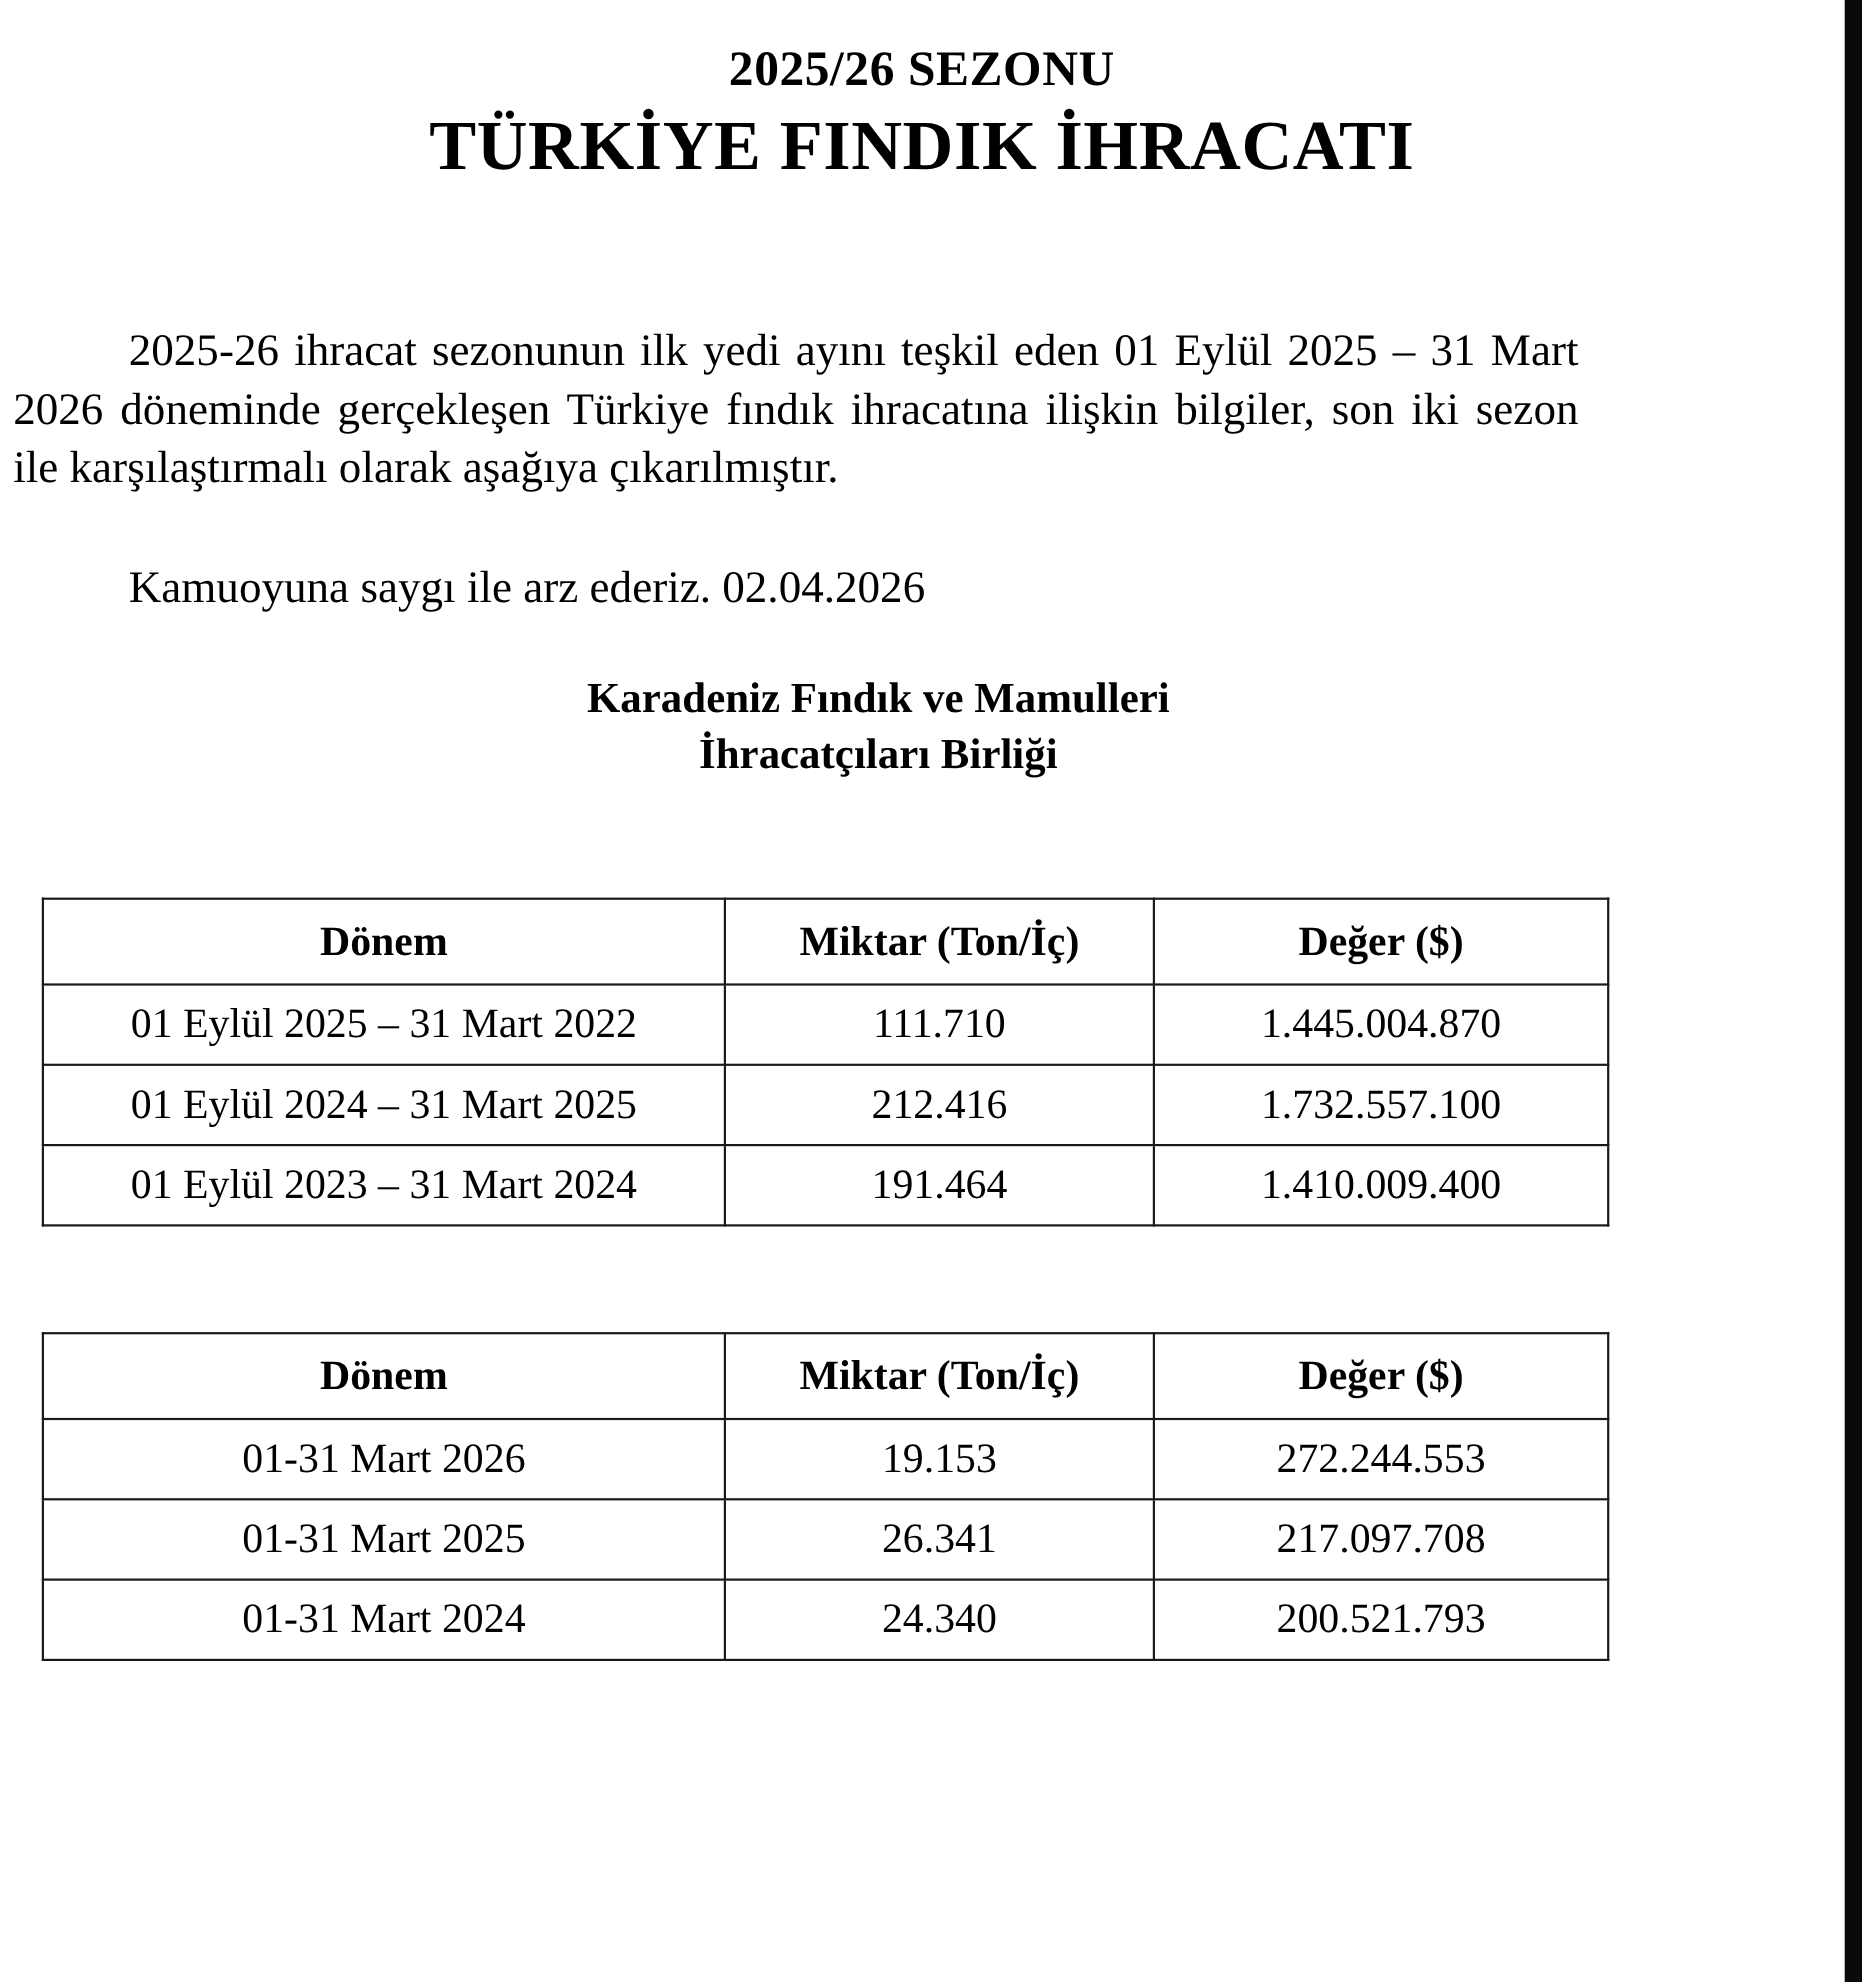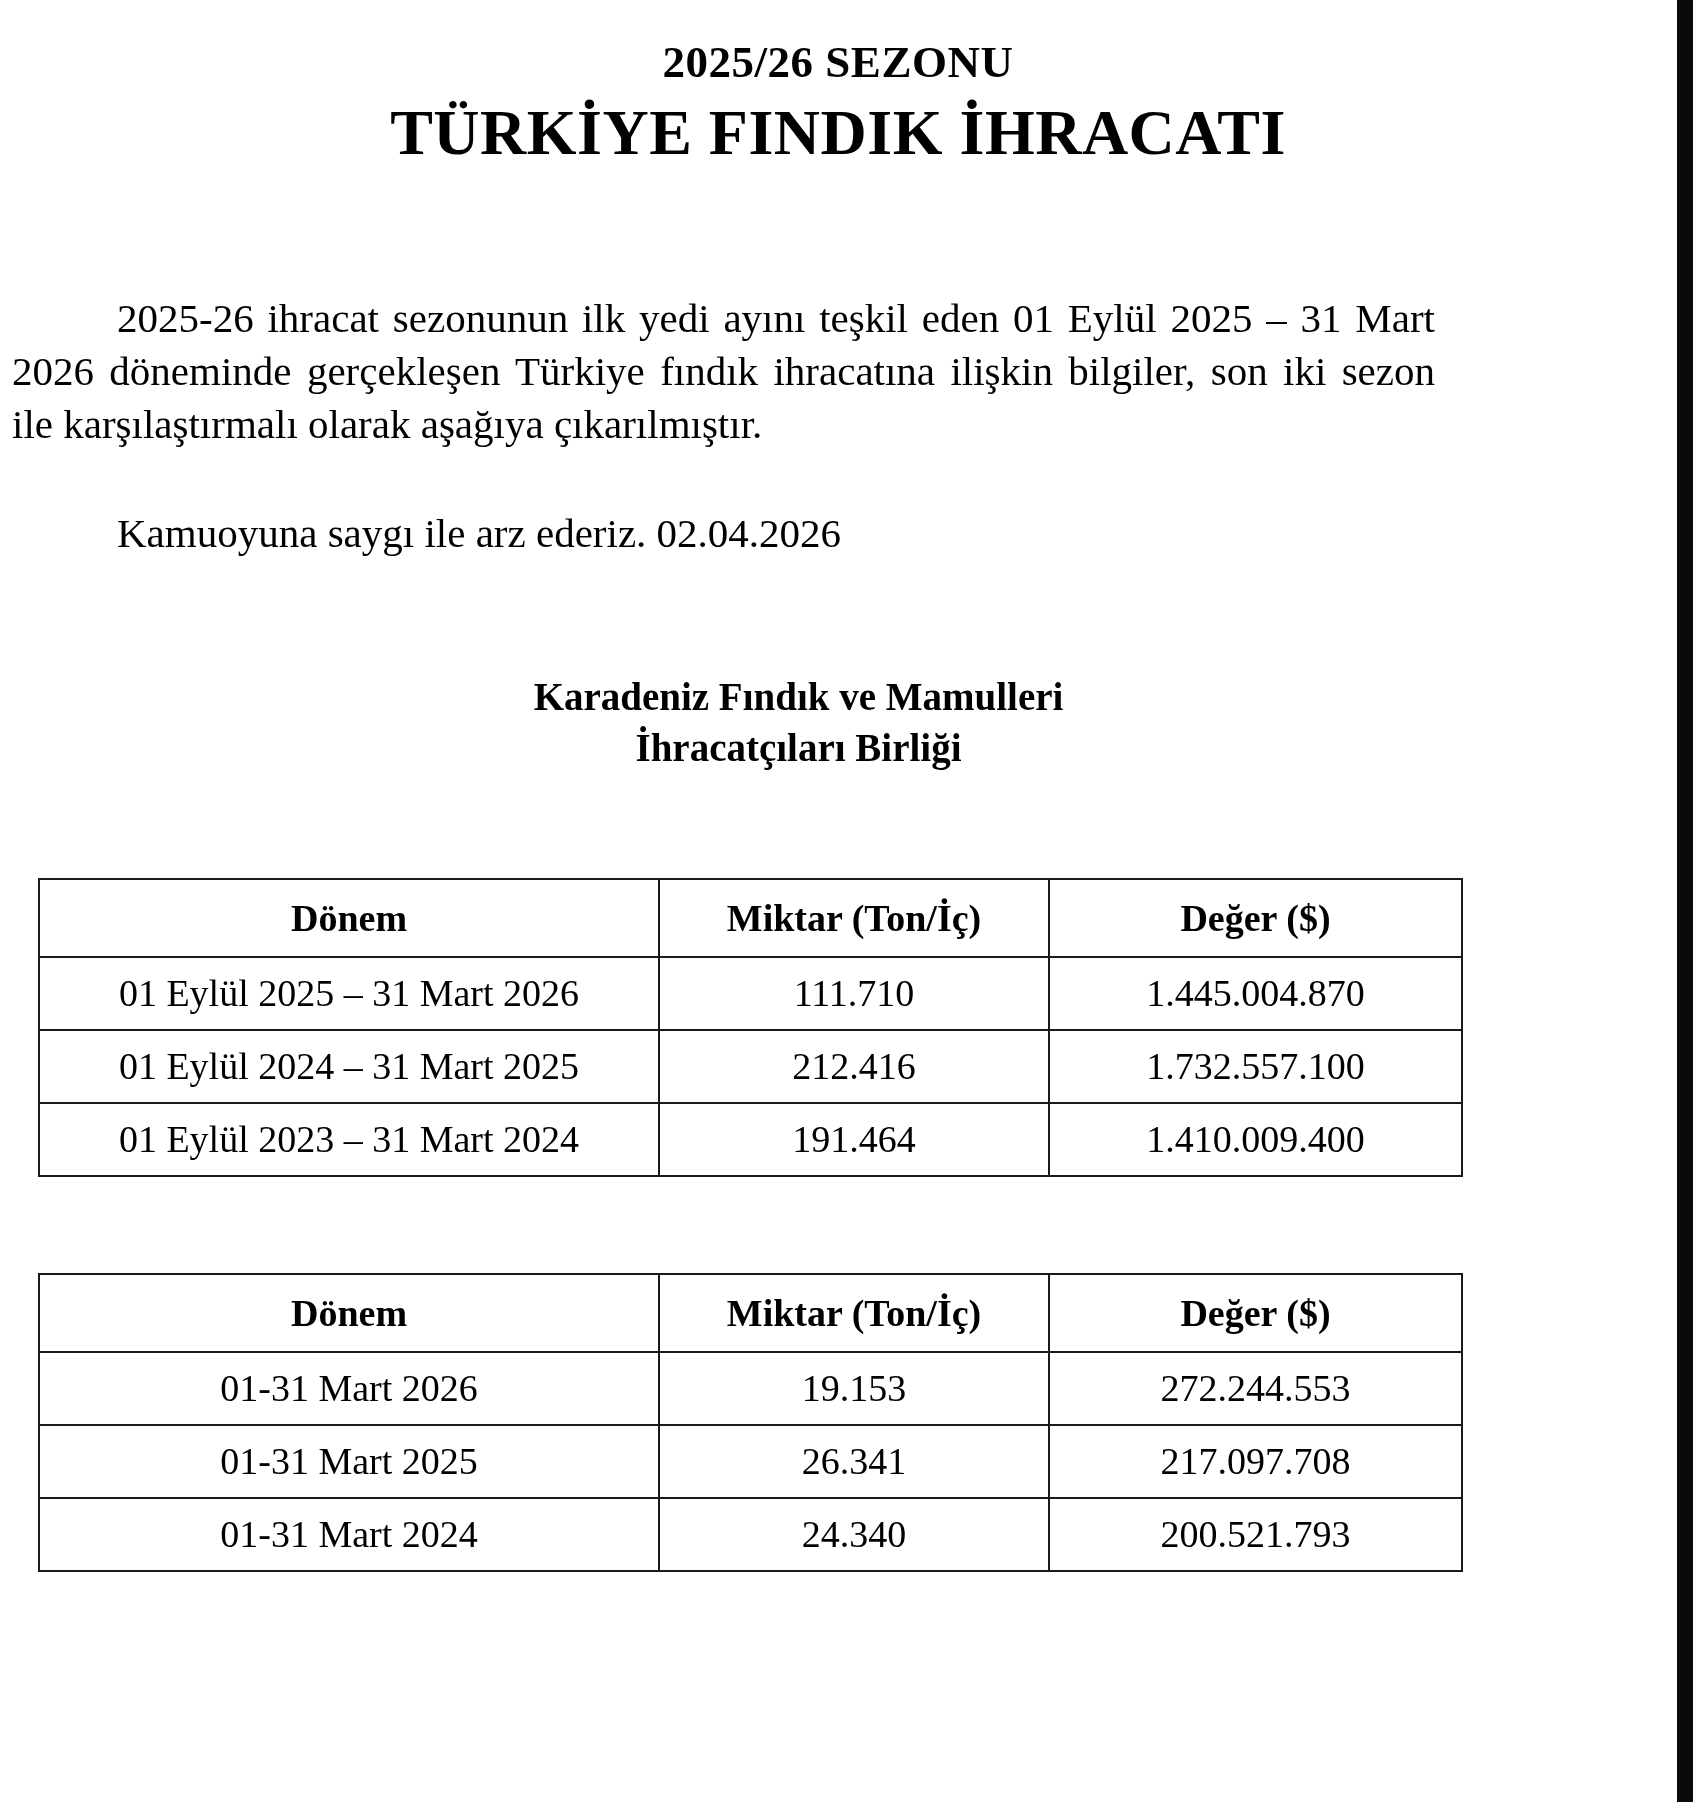--- a/index.html
+++ b/index.html
@@ -71,21 +71,21 @@
   }
   .para2 {
     font-size: 41px;
     line-height: 1.30;
     margin: 0;
     margin-top: 56px;
     padding-left: 105px;
   }
 
   .signature {
-    margin-top: 110px;
+    margin-top: 48px;
     text-align: center;
     padding-right: 60px;
   }
   .sig-line {
     font-weight: bold;
     font-size: 39px;
     line-height: 1.32;
   }
 
   .table-wrap {
@@ -147,21 +147,21 @@
       </colgroup>
       <thead>
         <tr>
           <th>Dönem</th>
           <th>Miktar (Ton/İç)</th>
           <th>Değer ($)</th>
         </tr>
       </thead>
       <tbody>
         <tr>
-          <td>01 Eylül 2025 – 31 Mart 2026</td>
+          <td>01 Eylül 2025 – 31 Mart 2022</td>
           <td>111.710</td>
           <td>1.445.004.870</td>
         </tr>
         <tr>
           <td>01 Eylül 2024 – 31 Mart 2025</td>
           <td>212.416</td>
           <td>1.732.557.100</td>
         </tr>
         <tr>
           <td>01 Eylül 2023 – 31 Mart 2024</td>

